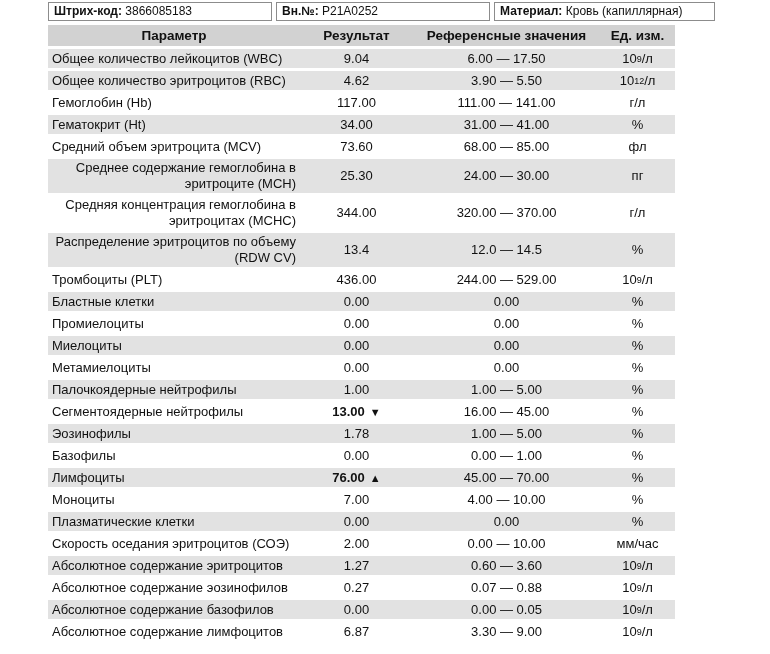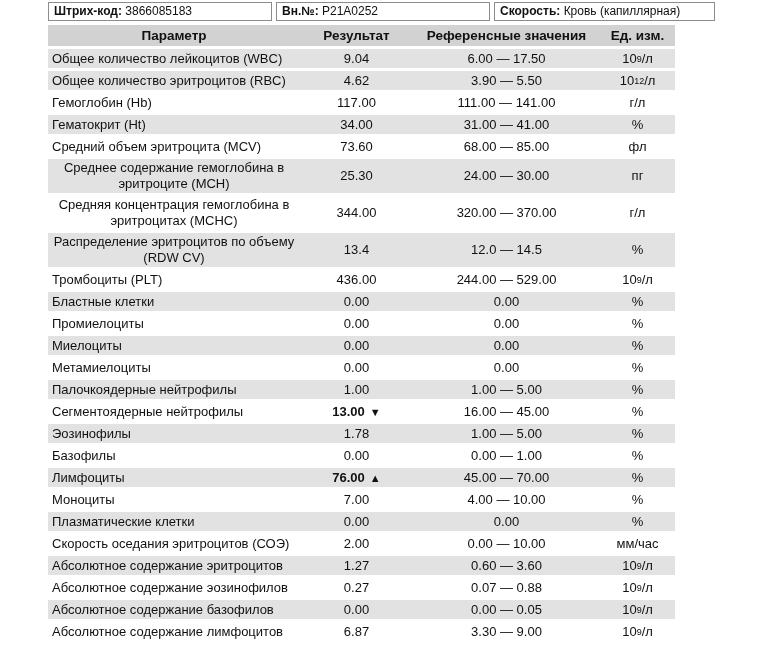--- a/index.html
+++ b/index.html
@@ -52,42 +52,42 @@
   .cell {
     display: flex;
     align-items: center;
     font-size: 13px;
     line-height: 16px;
     padding: 1px 4px;
     box-sizing: border-box;
     min-height: 19px;
   }
   .trow.shaded .cell { background: var(--row-shade, #e2e2e2); }
-  .cell.param { justify-content: flex-start; text-align: center; }
+  .cell.param { justify-content: flex-start; text-align: right; }
   .cell.result, .cell.ref, .cell.unit { justify-content: center; text-align: center; }
   .result-val.flagged { font-weight: bold; }
   .flag-mark { font-size: 11px; margin-left: 5px; }
   sup { font-size: 9px; line-height: 0; vertical-align: super; }
 </style>
 </head>
 <body>
 
 <div class="page">
 
   <div class="meta-row">
     <div class="meta-box w1">
       <span class="lbl">Штрих-код:</span>
       <span class="val">3866085183</span>
     </div>
     <div class="meta-box w2">
       <span class="lbl">Вн.№:</span>
       <span class="val">P21A0252</span>
     </div>
     <div class="meta-box w3">
-      <span class="lbl">Скорость:</span>
+      <span class="lbl">Материал:</span>
       <span class="val">Кровь (капиллярная)</span>
     </div>
   </div>
 
   <div class="thead">
     <div class="cell">Параметр</div>
     <div class="cell">Результат</div>
     <div class="cell">Референсные значения</div>
     <div class="cell">Ед. изм.</div>
   </div>

